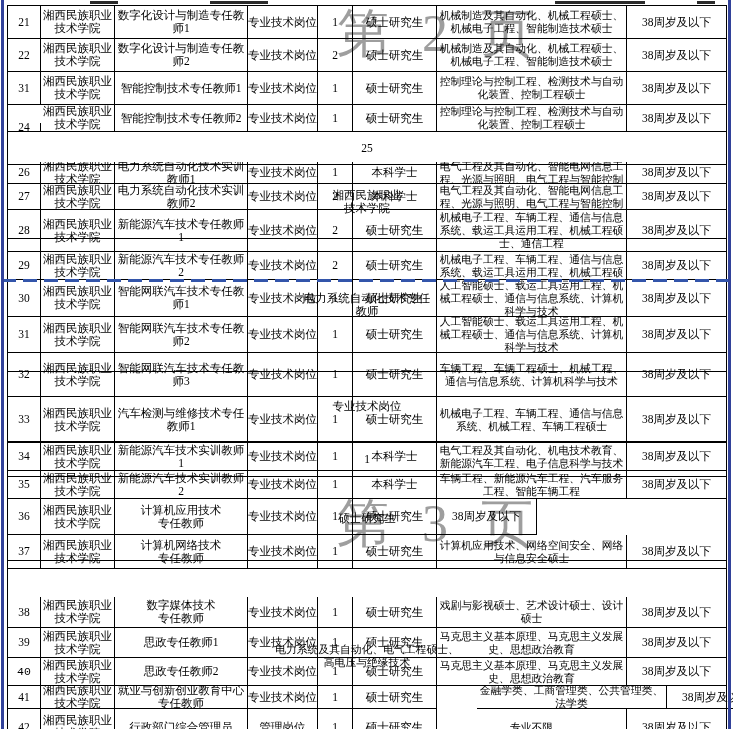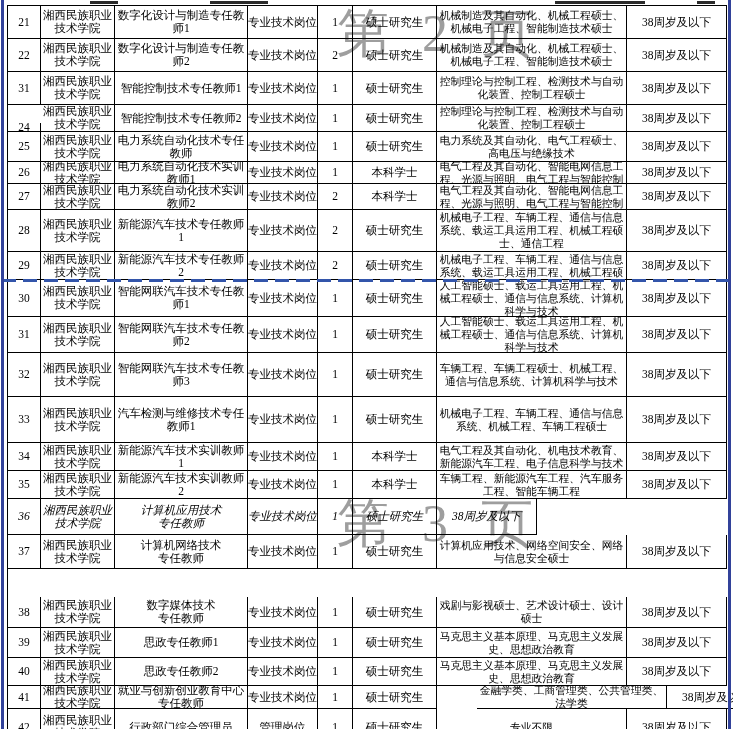--- a/index.html
+++ b/index.html
@@ -107,21 +107,21 @@
         <div class="cell c-school" style="flex: 0 0 74px;">湘西民族职业
 技术学院</div>
         <div class="cell c-position" style="flex: 0 0 133px;">智能控制技术专任教师2</div>
         <div class="cell c-type" style="flex: 0 0 70px;">专业技术岗位</div>
         <div class="cell c-count" style="flex: 0 0 35px;">1</div>
         <div class="cell c-education" style="flex: 0 0 84px;">硕士研究生</div>
         <div class="cell c-majors" style="flex: 0 0 190px;">控制理论与控制工程、检测技术与自动
 化装置、控制工程硕士</div>
         <div class="cell c-age" style="flex: 0 0 100px;">38周岁及以下</div>
       </div>
-      <div class="row" style="height: 30px;">
+      <div class="row" style="height: 30px; flex-direction: column;">
         <div class="cell c-num" style="flex: 0 0 33px;">25</div>
         <div class="cell c-school" style="flex: 0 0 74px;">湘西民族职业
 技术学院</div>
         <div class="cell c-position" style="flex: 0 0 133px;">电力系统自动化技术专任
 教师</div>
         <div class="cell c-type" style="flex: 0 0 70px;">专业技术岗位</div>
         <div class="cell c-count" style="flex: 0 0 35px;">1</div>
         <div class="cell c-education" style="flex: 0 0 84px;">硕士研究生</div>
         <div class="cell c-majors" style="flex: 0 0 190px;">电力系统及其自动化、电气工程硕士、
 高电压与绝缘技术</div>
@@ -253,21 +253,21 @@
 技术学院</div>
         <div class="cell c-position" style="flex: 0 0 133px;">新能源汽车技术实训教师
 2</div>
         <div class="cell c-type" style="flex: 0 0 70px;">专业技术岗位</div>
         <div class="cell c-count" style="flex: 0 0 35px;">1</div>
         <div class="cell c-education" style="flex: 0 0 84px;">本科学士</div>
         <div class="cell c-majors" style="flex: 0 0 190px;">车辆工程、新能源汽车工程、汽车服务
 工程、智能车辆工程</div>
         <div class="cell c-age" style="flex: 0 0 100px;">38周岁及以下</div>
       </div>
-      <div class="row" style="height: 36px; font-style: italic;">
+      <div class="row" style="height: 36px;">
         <div class="cell c-num" style="flex: 0 0 33px;">36</div>
         <div class="cell c-school" style="flex: 0 0 74px;">湘西民族职业
 技术学院</div>
         <div class="cell c-position" style="flex: 0 0 133px;">计算机应用技术
 专任教师</div>
         <div class="cell c-type" style="flex: 0 0 70px;">专业技术岗位</div>
         <div class="cell c-count" style="flex: 0 0 35px;">1</div>
         <div class="cell c-education" style="flex: 0 0 84px;">硕士研究生</div>
         <div class="cell c-age" style="flex: 0 0 100px;">38周岁及以下</div>
       </div>
@@ -303,21 +303,21 @@
 技术学院</div>
         <div class="cell c-position" style="flex: 0 0 133px;">思政专任教师1</div>
         <div class="cell c-type" style="flex: 0 0 70px;">专业技术岗位</div>
         <div class="cell c-count" style="flex: 0 0 35px;">1</div>
         <div class="cell c-education" style="flex: 0 0 84px;">硕士研究生</div>
         <div class="cell c-majors" style="flex: 0 0 190px;">马克思主义基本原理、马克思主义发展
 史、思想政治教育</div>
         <div class="cell c-age" style="flex: 0 0 100px;">38周岁及以下</div>
       </div>
       <div class="row" style="height: 28px;">
-        <div class="cell c-num" style="flex: 0 0 33px;">40</div>
+        <div class="cell c-num" style="flex: 0 0 33px; font-family: Liberation Mono, monospace;">40</div>
         <div class="cell c-school" style="flex: 0 0 74px;">湘西民族职业
 技术学院</div>
         <div class="cell c-position" style="flex: 0 0 133px;">思政专任教师2</div>
         <div class="cell c-type" style="flex: 0 0 70px;">专业技术岗位</div>
         <div class="cell c-count" style="flex: 0 0 35px;">1</div>
         <div class="cell c-education" style="flex: 0 0 84px;">硕士研究生</div>
         <div class="cell c-majors" style="flex: 0 0 190px;">马克思主义基本原理、马克思主义发展
 史、思想政治教育</div>
         <div class="cell c-age" style="flex: 0 0 100px;">38周岁及以下</div>
       </div>

